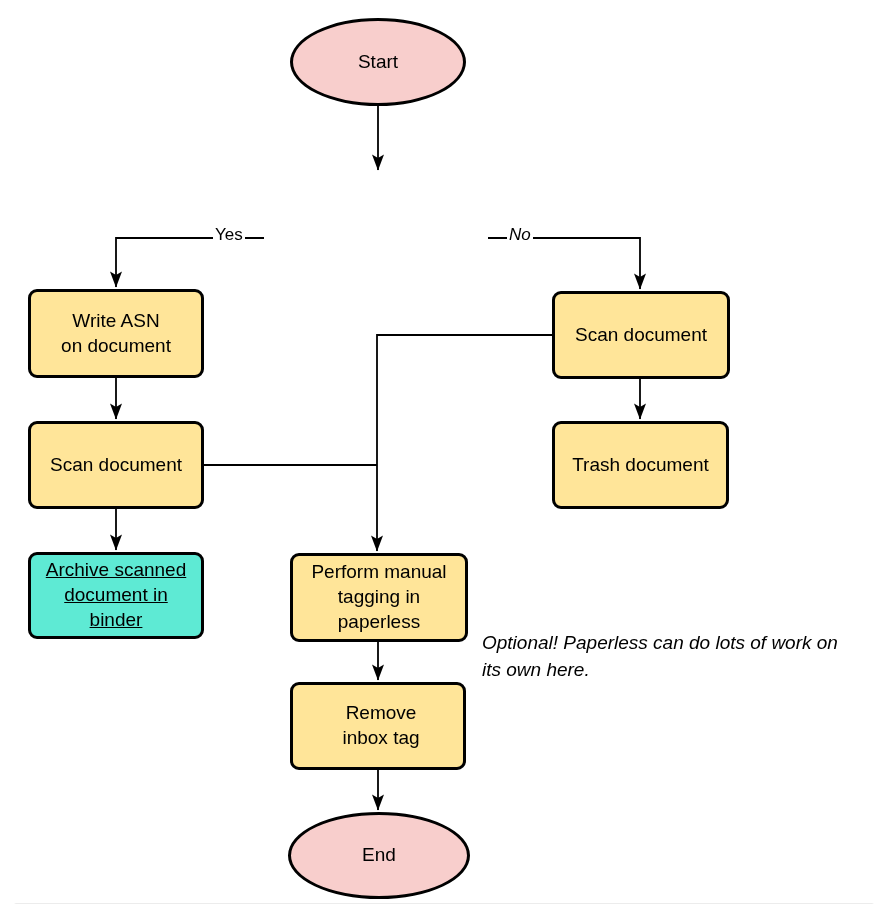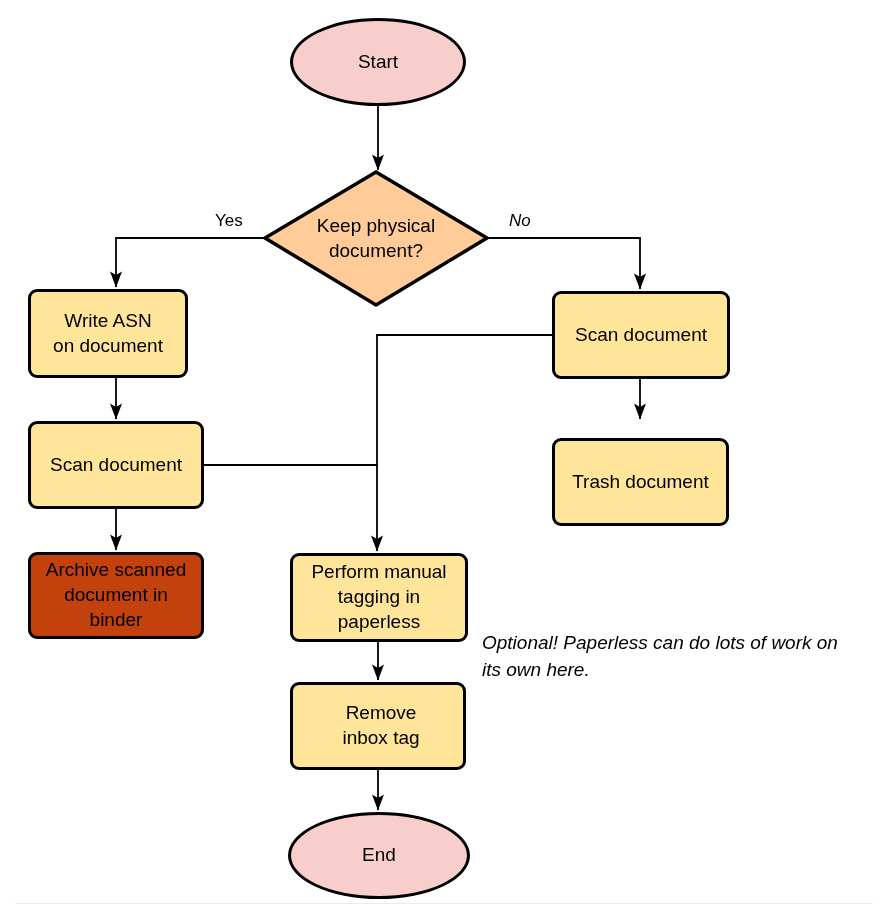--- a/index.html
+++ b/index.html
@@ -54,20 +54,21 @@
     z-index: 1;
     text-align: center;
     white-space: pre-line;
   }
 
   .edge-label {
     position: absolute;
     font-size: 17px;
     background: #fff;
     padding: 0 2px;
+    margin-top: 14px;
   }
 
   .annotation {
     position: absolute;
     left: 482px;
     top: 590px;
     width: 406px;
     font-size: 19px;
     font-style: italic;
     line-height: 1.4;
@@ -102,40 +103,33 @@
     <polyline points="116,508 116,550" marker-end="url(#arrow)"></polyline>
     <polyline points="204,465 377,465"></polyline>
     <polyline points="552,335 377,335 377,551" marker-end="url(#arrow)"></polyline>
     <polyline points="640,378 640,419" marker-end="url(#arrow)"></polyline>
     <polyline points="378,641 378,680" marker-end="url(#arrow)"></polyline>
     <polyline points="378,769 378,810" marker-end="url(#arrow)"></polyline>
   </svg>
 
   <div class="node terminal" style="left: 290px; top: 18px; width: 176px; height: 88px; background-color: rgb(248, 206, 204);">Start</div>
 
-  <div class="node diamond-wrap" style="left:261px; top:166px; width:230px; height:145px;">
-    <svg class="shape-svg" width="230" height="145">
-      <polygon points="115,6 226,72 115,139 4,72" stroke="#000" stroke-width="3.5" fill="#FFCC99"></polygon>
-    </svg>
-    <div class="diamond-label">Keep physical
-document?</div>
-  </div>
 
-  <div class="node process" style="left: 28px; top: 289px; width: 160px; height: 89px; background-color: rgb(255, 229, 153);">Write ASN
+  <div class="node process" style="left: 28px; top: 289px; width: 176px; height: 89px; background-color: rgb(255, 229, 153);">Write ASN
 on document</div>
 
   <div class="node process" style="left: 28px; top: 421px; width: 176px; height: 88px; background-color: rgb(255, 229, 153);">Scan document</div>
 
-  <div class="node process" style="left: 28px; top: 552px; width: 176px; height: 87px; background-color: #c2410c;">Archive scanned
+  <div class="node process" style="left: 28px; top: 552px; width: 176px; height: 87px; background-color: #5eead4; text-decoration: underline;">Archive scanned
 document in
 binder</div>
 
   <div class="node process" style="left: 552px; top: 291px; width: 178px; height: 88px; background-color: rgb(255, 229, 153);">Scan document</div>
 
-  <div class="node process" style="left: 552px; top: 421px; width: 177px; height: 88px; background-color: rgb(255, 229, 153); margin-top: 17px;">Trash document</div>
+  <div class="node process" style="left: 552px; top: 421px; width: 177px; height: 88px; background-color: rgb(255, 229, 153);">Trash document</div>
 
   <div class="node process" style="left: 290px; top: 553px; width: 178px; height: 89px; background-color: rgb(255, 229, 153);">Perform manual
 tagging in
 paperless</div>
 
   <div class="node process" style="left: 290px; top: 682px; width: 176px; height: 88px; background-color: rgb(255, 229, 153); padding-left: 6px;">Remove
 inbox tag</div>
 
   <div class="node terminal" style="left: 288px; top: 812px; width: 182px; height: 87px; background-color: rgb(248, 206, 204);">End</div>
 

